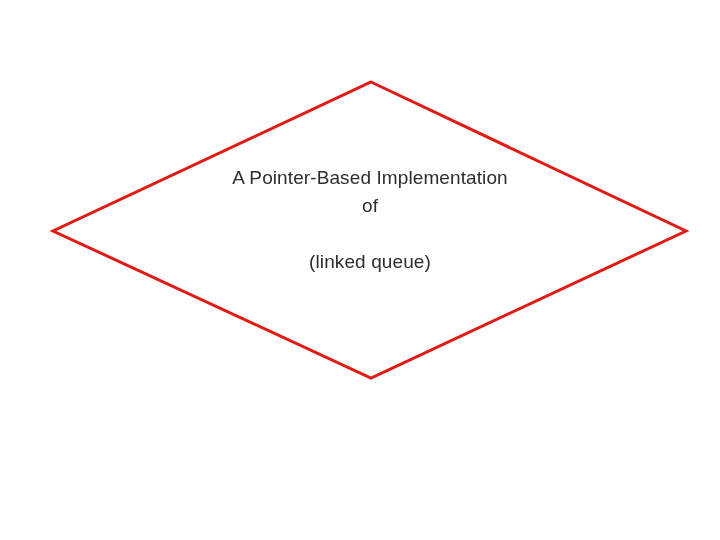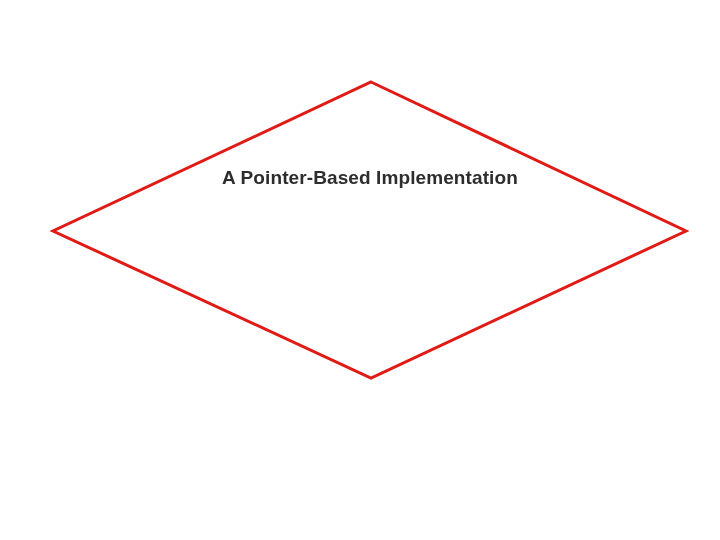--- a/index.html
+++ b/index.html
@@ -29,21 +29,21 @@
   }
 
   
   #title-block {
     position: absolute;
     left: 120px;
     top: 164px;
     width: 500px;
     text-align: center;
     color: #2d2d2d;
-    font-weight: bold;
+    font-weight: normal;
     font-size: 19px;
     line-height: 28px;
     letter-spacing: 0.1px;
     white-space: nowrap;
   }
 
   #title-block .line {
     display: block;
   }
 
@@ -60,16 +60,18 @@
 <body>
 
 <div id="slide" style="background: rgb(255, 255, 255); width: 720px; height: 540px;">
 
   <svg id="diamond-shape" viewBox="0 0 720 540" xmlns="http://www.w3.org/2000/svg">
     <polygon id="diamond-poly" points="371,82 686,231 371,378 53,231" fill="none" stroke="#E01B16" stroke-width="3" stroke-linejoin="miter"></polygon>
   </svg>
 
   <div id="title-block" style="color: rgb(45, 45, 45);">
     <span class="line">A Pointer-Based Implementation</span>
+    <span class="line">of</span>
     <span class="spacer-line"></span>
+    <span class="subtitle-line">(linked queue)</span>
   </div>
 
 </div>
 
 </body></html>

